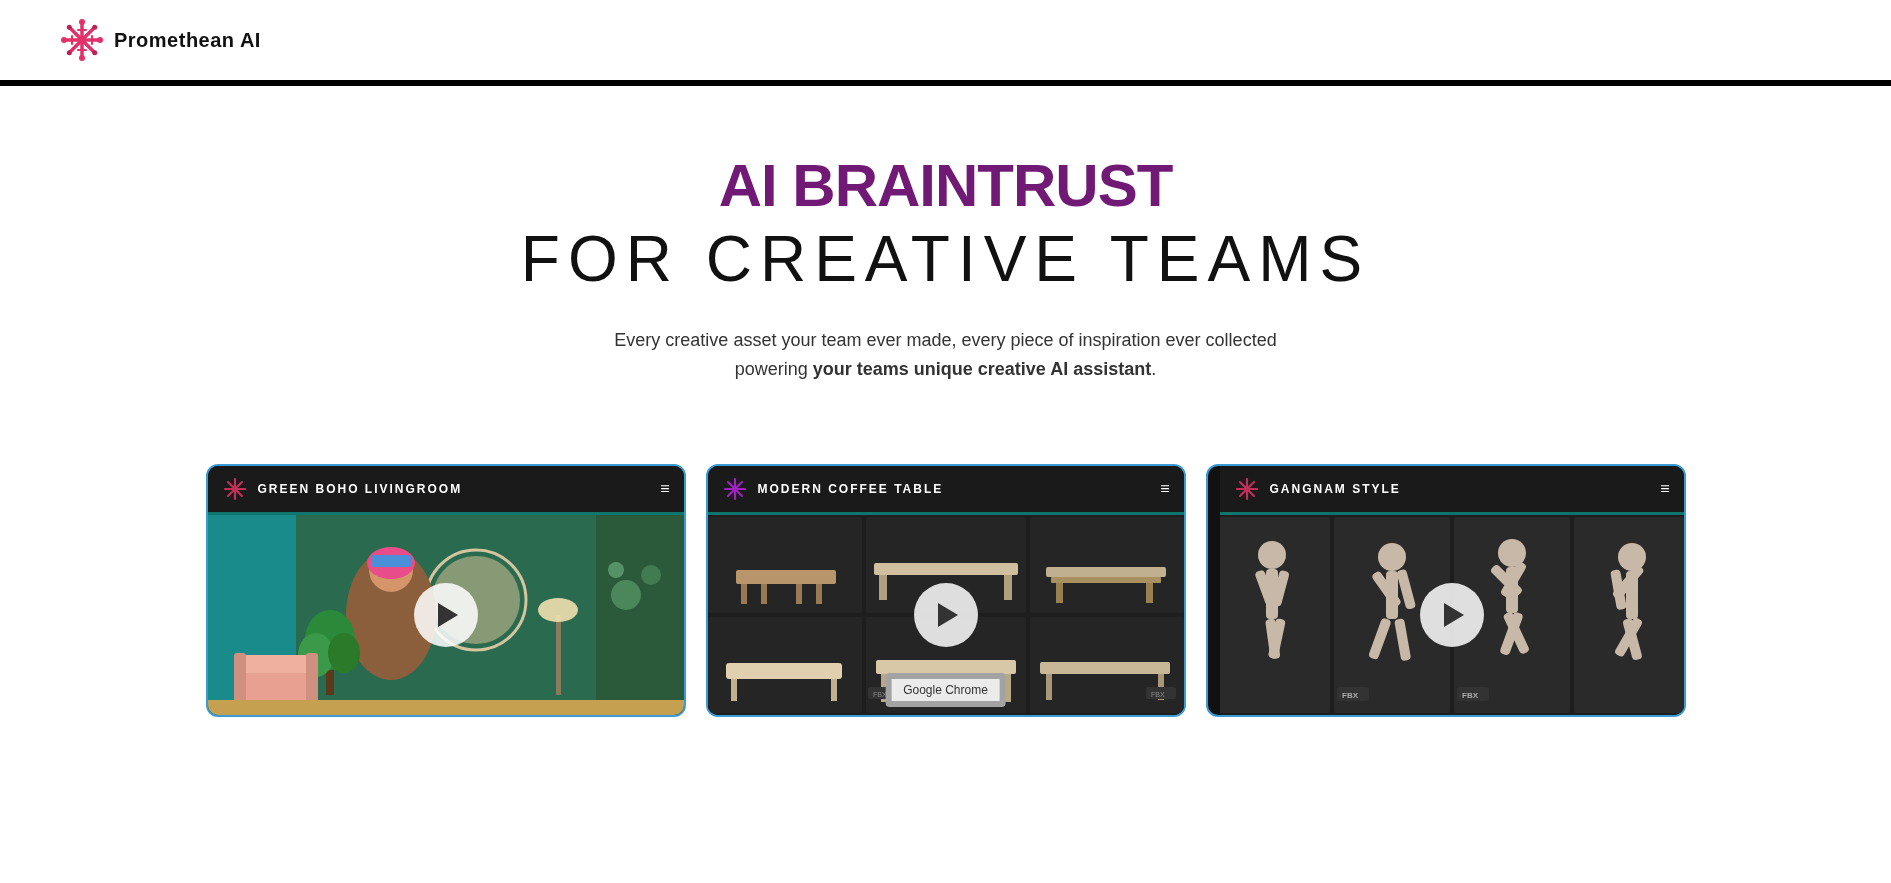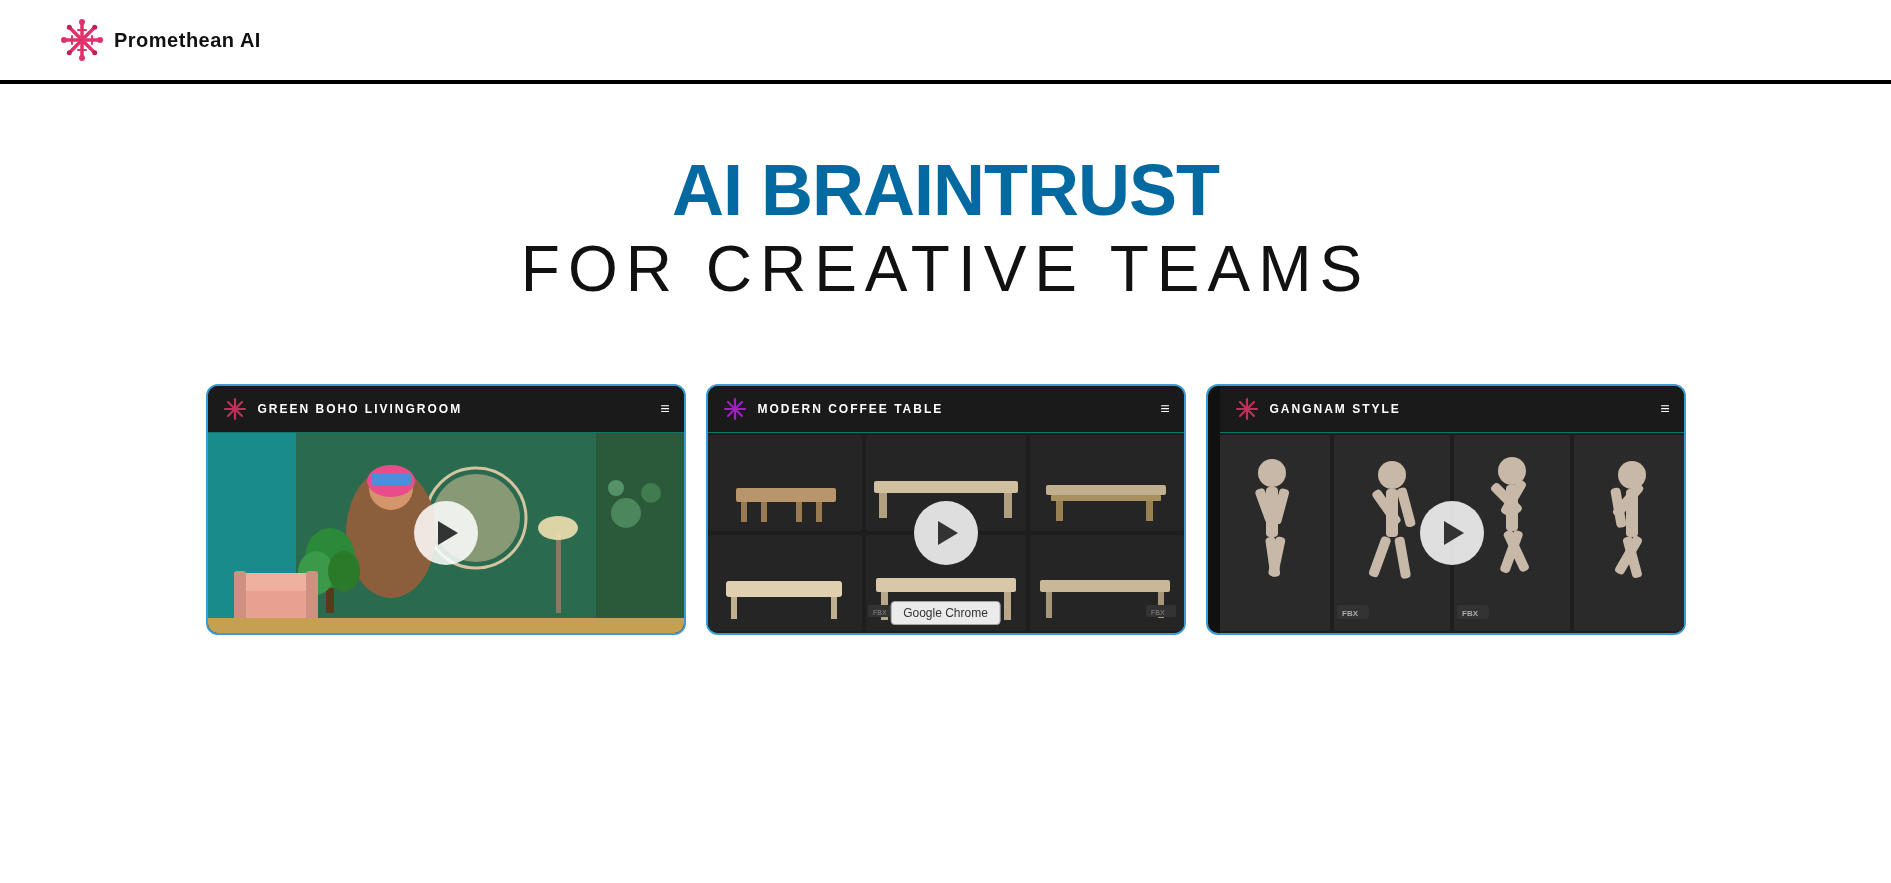--- a/index.html
+++ b/index.html
@@ -4,21 +4,21 @@
   <style>
     * { margin: 0; padding: 0; box-sizing: border-box; }
     body { font-family: 'Arial', sans-serif; background: #fff; overflow-x: hidden; }
 
     
     nav {
       display: flex;
       align-items: center;
       justify-content: space-between;
       padding: 18px 60px;
-      border-bottom: 4px solid #000000;
+      border-bottom: 6px solid #000000;
       position: sticky;
       top: 0;
       background: #fff;
       z-index: 100;
     }
     .nav-logo {
       display: flex;
       align-items: center;
       gap: 10px;
       text-decoration: none;
@@ -63,23 +63,23 @@
       cursor: pointer;
       text-transform: uppercase;
     }
 
     
     .hero {
       text-align: center;
       padding: 70px 40px 40px;
     }
     .hero-title-bold {
-      font-size: 72px;
+      font-size: 60px;
       font-weight: 900;
-      color: #0369a1;
+      color: #701a75;
       line-height: 1;
       letter-spacing: -1px;
     }
     .hero-title-light {
       font-size: 64px;
       font-weight: 300;
       color: #111;
       letter-spacing: 8px;
       text-transform: uppercase;
       line-height: 1.1;
@@ -110,21 +110,21 @@
       background: #111;
       border: 2px solid #3a9bd5;
       position: relative;
     }
     .card-header {
       display: flex;
       align-items: center;
       justify-content: space-between;
       background: #1a1a1a;
       padding: 10px 14px;
-      border-bottom: 1px solid #0f766e;
+      border-bottom: 3px solid #0f766e;
     }
     .card-header-left {
       display: flex;
       align-items: center;
       gap: 10px;
     }
     .card-logo-icon {
       width: 26px;
       height: 26px;
     }
@@ -180,21 +180,21 @@
       bottom: 8px;
       left: 50%;
       transform: translateX(-50%);
       background: rgba(245, 245, 245, 0.95);
       color: #333;
       font-size: 12px;
       padding: 4px 12px;
       border-radius: 4px;
       white-space: nowrap;
       z-index: 20;
-      border: 1px solid #a3a3a3;
+      border: 6px solid #a3a3a3;
     }
   </style>
 </head>
 <body>
 
 <nav>
   <a class="nav-logo" href="#">
 
     <svg class="logo-icon" viewBox="0 0 44 44" fill="none" xmlns="http://www.w3.org/2000/svg">
       <g transform="translate(22,22)">
@@ -222,20 +222,24 @@
       </g>
     </svg>
     <span class="logo-text">Promethean AI</span>
   </a>
 
 </nav>
 
 <section class="hero">
   <h1 class="hero-title-bold">AI BRAINTRUST</h1>
   <h2 class="hero-title-light">FOR CREATIVE TEAMS</h2>
+  <p class="hero-subtitle">
+    <span>Every creative asset your team ever made, every piece of inspiration ever collected</span><br>
+    <span>powering </span><strong>your teams unique creative AI assistant</strong><span>.</span>
+  </p>
 </section>
 
 <div class="cards-row">
 
   <div class="video-card" style="border-color: #3a9bd5;">
     <div class="card-header">
       <div class="card-header-left">
 
         <svg class="card-logo-icon" viewBox="0 0 26 26" fill="none">
           <g transform="translate(13,13)">

